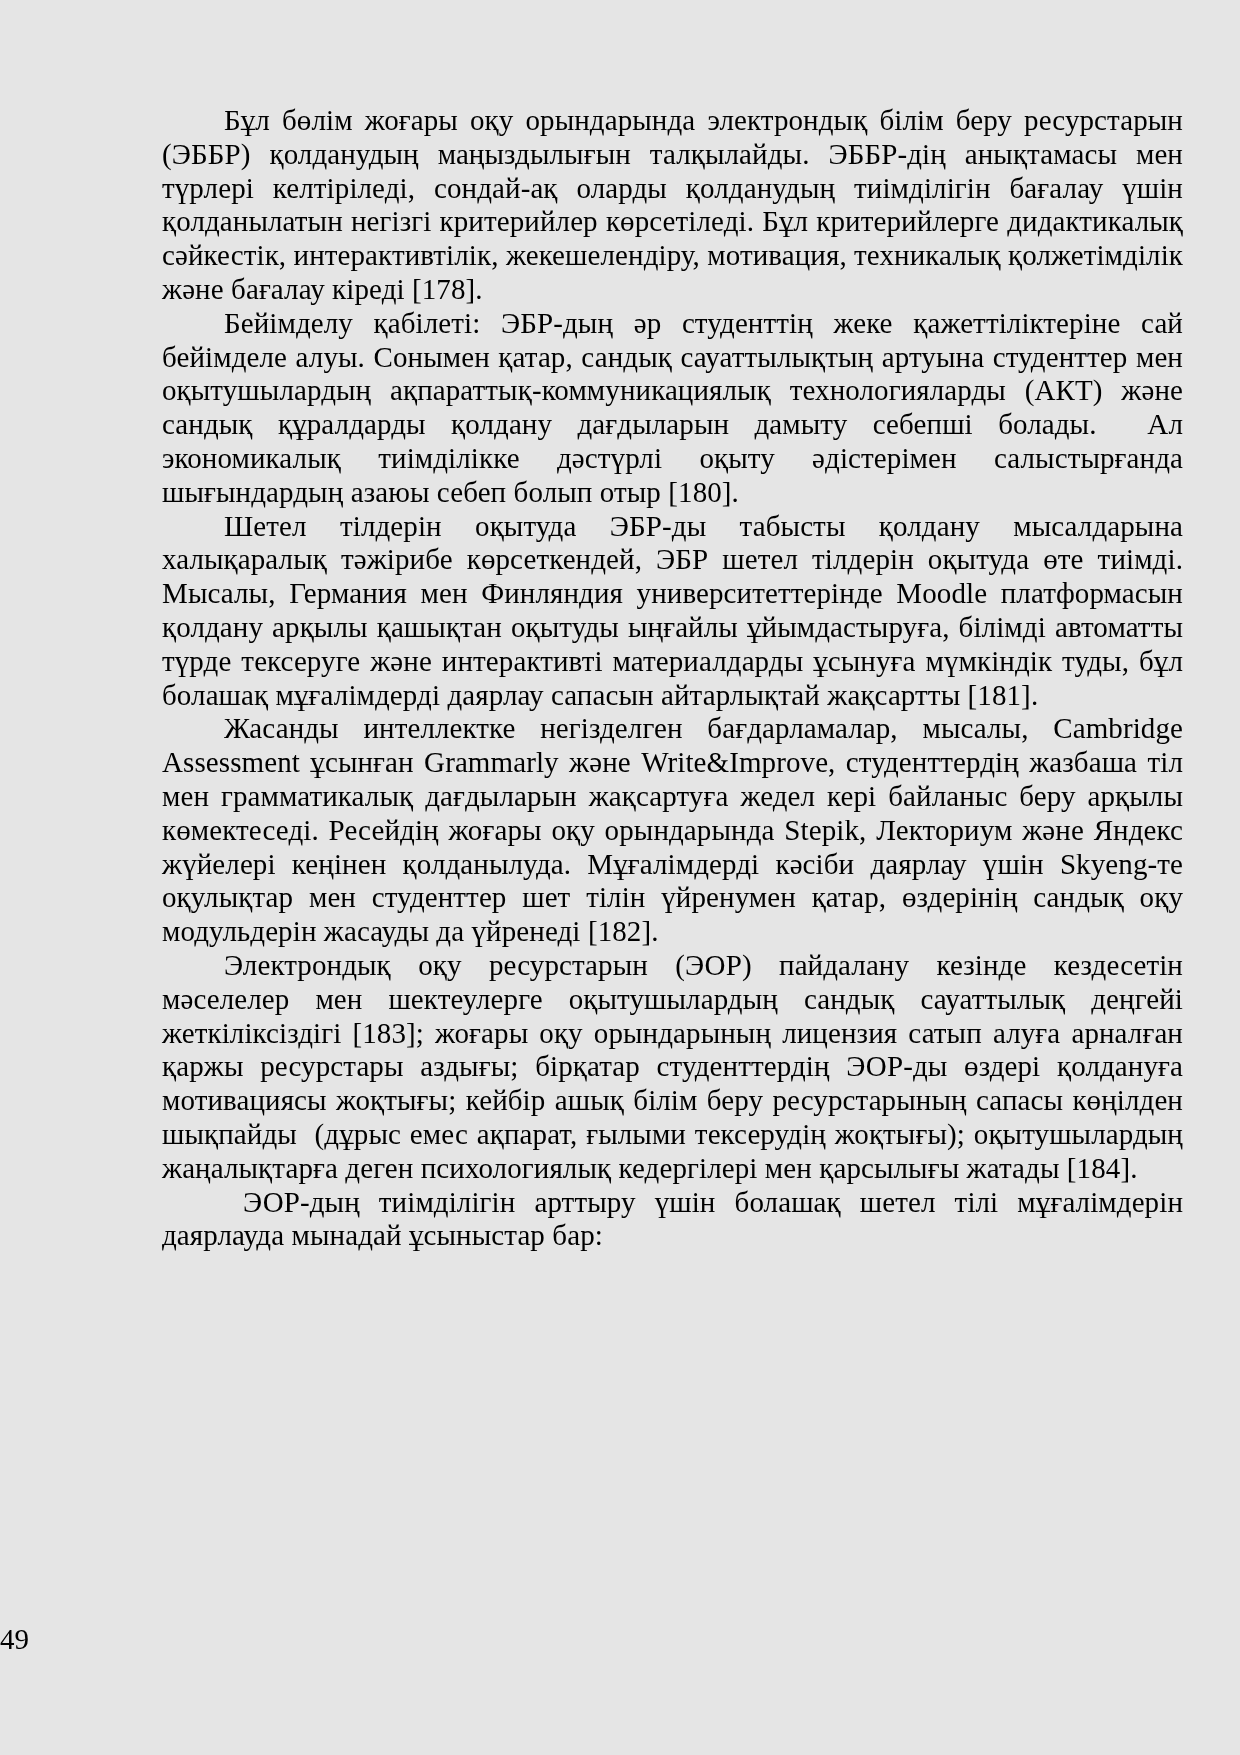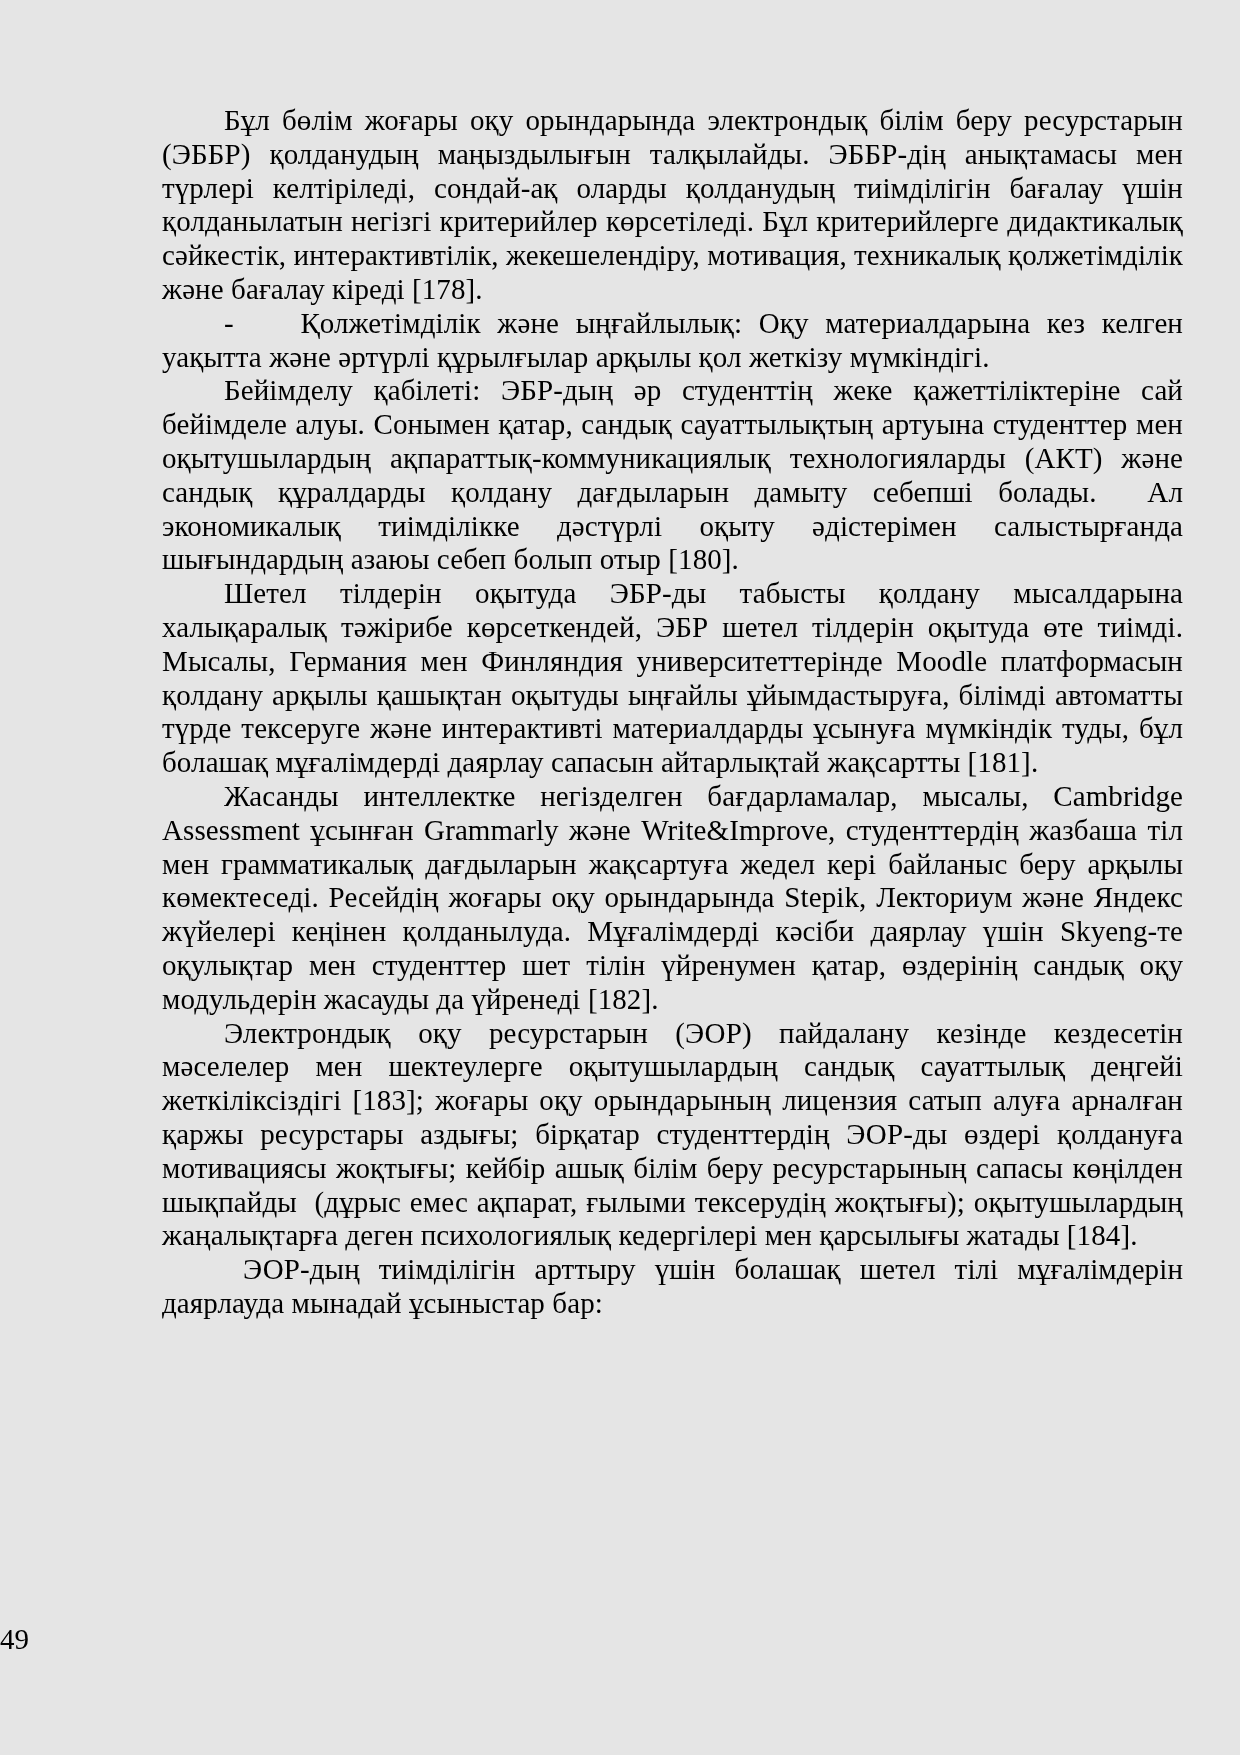--- a/index.html
+++ b/index.html
@@ -40,21 +40,20 @@
     font-size: 29px;
     line-height: 34px;
   }
 </style>
 </head>
 <body>
 
 <div class="page">
   <div class="content">
     <p>Бұл бөлім жоғары оқу орындарында электрондық білім беру ресурстарын (ЭББР) қолданудың маңыздылығын талқылайды. ЭББР-дің анықтамасы мен түрлері келтіріледі, сондай-ақ оларды қолданудың тиімділігін бағалау үшін қолданылатын негізгі критерийлер көрсетіледі. Бұл критерийлерге дидактикалық сәйкестік, интерактивтілік, жекешелендіру, мотивация, техникалық қолжетімділік және бағалау кіреді [178].</p>
-    <p>-&nbsp;&nbsp;&nbsp; Қолжетімділік және ыңғайлылық: Оқу материалдарына кез келген уақытта және әртүрлі құрылғылар арқылы қол жеткізу мүмкіндігі.</p>
     <p>Бейімделу қабілеті: ЭБР-дың әр студенттің жеке қажеттіліктеріне сай бейімделе алуы. Сонымен қатар, сандық сауаттылықтың артуына студенттер мен оқытушылардың ақпараттық-коммуникациялық технологияларды (АКТ) және сандық құралдарды қолдану дағдыларын дамыту себепші болады.&nbsp; Ал экономикалық тиімділікке дәстүрлі оқыту әдістерімен салыстырғанда шығындардың азаюы себеп болып отыр [180].</p>
     <p>Шетел тілдерін оқытуда ЭБР-ды табысты қолдану мысалдарына халықаралық тәжірибе көрсеткендей, ЭБР шетел тілдерін оқытуда өте тиімді. Мысалы, Германия мен Финляндия университеттерінде Moodle платформасын қолдану арқылы қашықтан оқытуды ыңғайлы ұйымдастыруға, білімді автоматты түрде тексеруге және интерактивті материалдарды ұсынуға мүмкіндік туды, бұл болашақ мұғалімдерді даярлау сапасын айтарлықтай жақсартты [181].</p>
     <p>Жасанды интеллектке негізделген бағдарламалар, мысалы, Cambridge Assessment ұсынған Grammarly және Write&amp;Improve, студенттердің жазбаша тіл мен грамматикалық дағдыларын жақсартуға жедел кері байланыс беру арқылы көмектеседі. Ресейдің жоғары оқу орындарында Stepik, Лекториум және Яндекс жүйелері кеңінен қолданылуда. Мұғалімдерді кәсіби даярлау үшін Skyeng-те оқулықтар мен студенттер шет тілін үйренумен қатар, өздерінің сандық оқу модульдерін жасауды да үйренеді [182].</p>
     <p>Электрондық оқу ресурстарын (ЭОР) пайдалану кезінде кездесетін мәселелер мен шектеулерге оқытушылардың сандық сауаттылық деңгейі жеткіліксіздігі [183]; жоғары оқу орындарының лицензия сатып алуға арналған қаржы ресурстары аздығы; бірқатар студенттердің ЭОР-ды өздері қолдануға мотивациясы жоқтығы; кейбір ашық білім беру ресурстарының сапасы көңілден шықпайды&nbsp; (дұрыс емес ақпарат, ғылыми тексерудің жоқтығы); оқытушылардың жаңалықтарға деген психологиялық кедергілері мен қарсылығы жатады [184].</p>
     <p>&nbsp;ЭОР-дың тиімділігін арттыру үшін болашақ шетел тілі мұғалімдерін даярлауда мынадай ұсыныстар бар:</p>
   </div>
   <div class="page-number">49</div>
 </div>
 
 </body></html>

